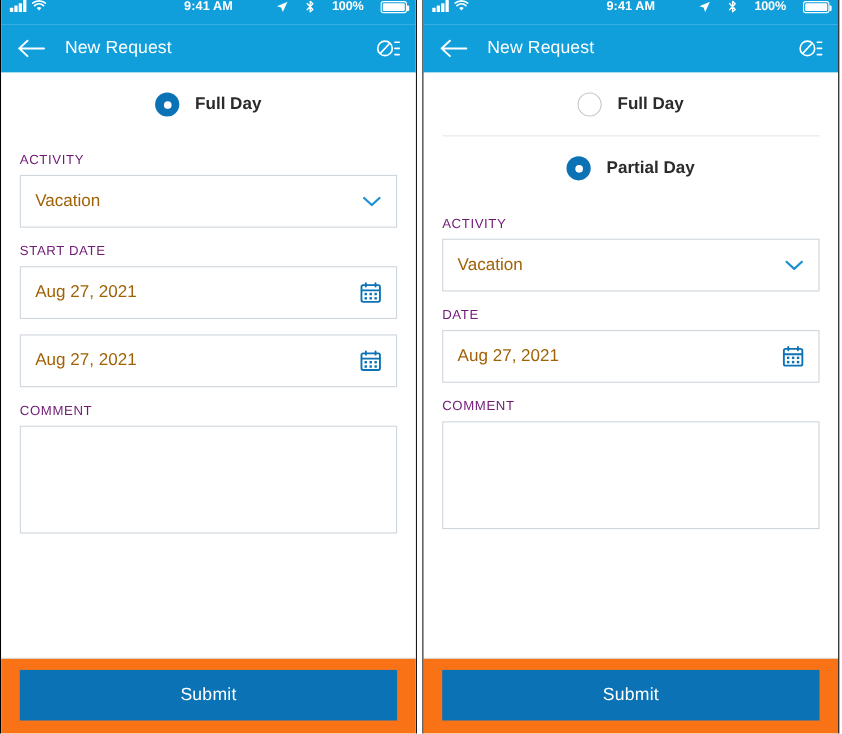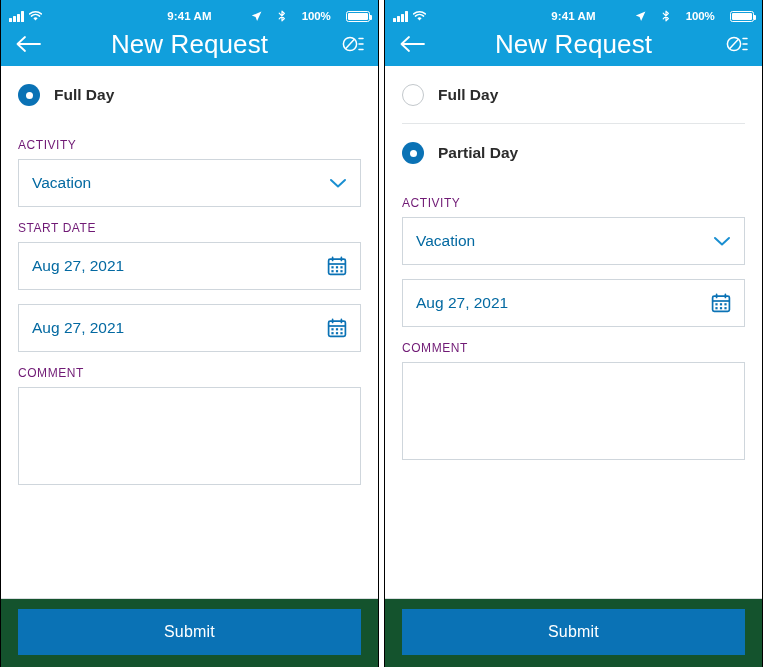--- a/index.html
+++ b/index.html
@@ -33,21 +33,21 @@
   }
   .phone.left  { width: 379px; margin-right: 5px; }
   .phone.right { width: 379px; }
 
   
   .status-bar {
     height: 22px;
     background: #119fdc;
     color: #ffffff;
     display: flex;
-    align-items: flex-end;
+    align-items: flex-start;
     padding: 0 8px;
     font-size: 11.5px;
     flex: 0 0 auto;
   }
   .sb-left  { display: flex; align-items: center; gap: 5px; width: 33%; }
   .sb-mid   { width: 34%; text-align: center; font-weight: 600; letter-spacing: .1px; }
   .sb-right { width: 33%; display: flex; align-items: center; justify-content: flex-end; gap: 16px; }
   .sb-pct   { font-weight: 600; font-size: 11.5px; letter-spacing: -.2px; }
 
   
@@ -81,43 +81,44 @@
     height: 44px;
     background: #119fdc;
     display: flex;
     align-items: center;
     padding: 0 14px;
     flex: 0 0 auto;
   }
   .nav-back { width: 44px; display: flex; align-items: center; cursor: pointer; }
   .nav-title {
     flex: 1;
-    text-align: center;
+    text-align: left;
     color: #ffffff;
-    font-size: 26px;
+    font-size: 16px;
     letter-spacing: .1px;
   }
   .nav-action { width: 44px; display: flex; align-items: center; justify-content: flex-end; cursor: pointer; }
 
   
   .screen-body {
     flex: 1 1 auto;
     background: #ffffff;
     overflow: hidden;
     position: relative;
   }
   .content { padding: 0 17px; }
 
   
   .radio-row {
     display: flex;
     align-items: center;
     gap: 14px;
     height: 58px;
     cursor: pointer;
+    justify-content: center;
   }
   .radio-row.divided { border-bottom: 1px solid #e3e6e8; }
   .radio {
     width: 22px; height: 22px; border-radius: 50%;
     flex: 0 0 auto;
     display: flex; align-items: center; justify-content: center;
   }
   .radio.on  { background: #0a72b5; }
   .radio.on::after {
     content: ""; width: 7px; height: 7px; border-radius: 50%; background: #ffffff;
@@ -138,38 +139,38 @@
     border: 1px solid #cfd6dc;
     background: #ffffff;
     display: flex;
     align-items: center;
     padding: 0 13px;
     cursor: pointer;
   }
   .field-value {
     flex: 1;
     font-size: 15.5px;
-    color: #0369a1;
+    color: #a16207;
   }
   .field-icon { flex: 0 0 auto; display: flex; align-items: center; }
 
   .textarea-box {
     height: 98px;
     border: 1px solid #cfd6dc;
     background: #ffffff;
     cursor: text;
   }
 
   .spacer-bottom { height: 22px; }
 
   
   .footer {
     flex: 0 0 auto;
     border-top: 1px solid #d9dde0;
-    background: #14532d;
+    background: #f97316;
     padding: 10px 17px 12px 17px;
   }
   .submit-btn {
     width: 100%;
     height: 46px;
     background: #0a72b5;
     color: #ffffff;
     border: none;
     font-size: 16px;
     font-family: "Liberation Sans", sans-serif;
@@ -390,20 +391,21 @@
             <span class="field-value">Vacation</span>
             <span class="field-icon">
               <svg class="svg-ic" width="18" height="12" viewBox="0 0 18 12">
                 <path d="M2 3 L9 9.4 L16 3" stroke="#1a8fd1" stroke-width="2" fill="none" stroke-linecap="round" stroke-linejoin="round"></path>
               </svg>
             </span>
           </div>
         </div>
 
         <div class="field">
+          <div class="field-label">DATE</div>
           <div class="field-box">
             <span class="field-value">Aug 27, 2021</span>
             <span class="field-icon">
               <svg class="svg-ic" width="20" height="20" viewBox="0 0 20 20">
                 <rect x="1.6" y="3.2" width="16.8" height="15.2" rx="1.6" stroke="#0a72b5" stroke-width="1.7" fill="none"></rect>
                 <path d="M1.6 8 L18.4 8" stroke="#0a72b5" stroke-width="1.7"></path>
                 <path d="M5.6 1.4 L5.6 4.4 M14.4 1.4 L14.4 4.4" stroke="#0a72b5" stroke-width="1.7" stroke-linecap="round"></path>
                 <rect x="4.4" y="10.2" width="2.2" height="2.2" fill="#0a72b5"></rect>
                 <rect x="8.9" y="10.2" width="2.2" height="2.2" fill="#0a72b5"></rect>
                 <rect x="13.4" y="10.2" width="2.2" height="2.2" fill="#0a72b5"></rect>

